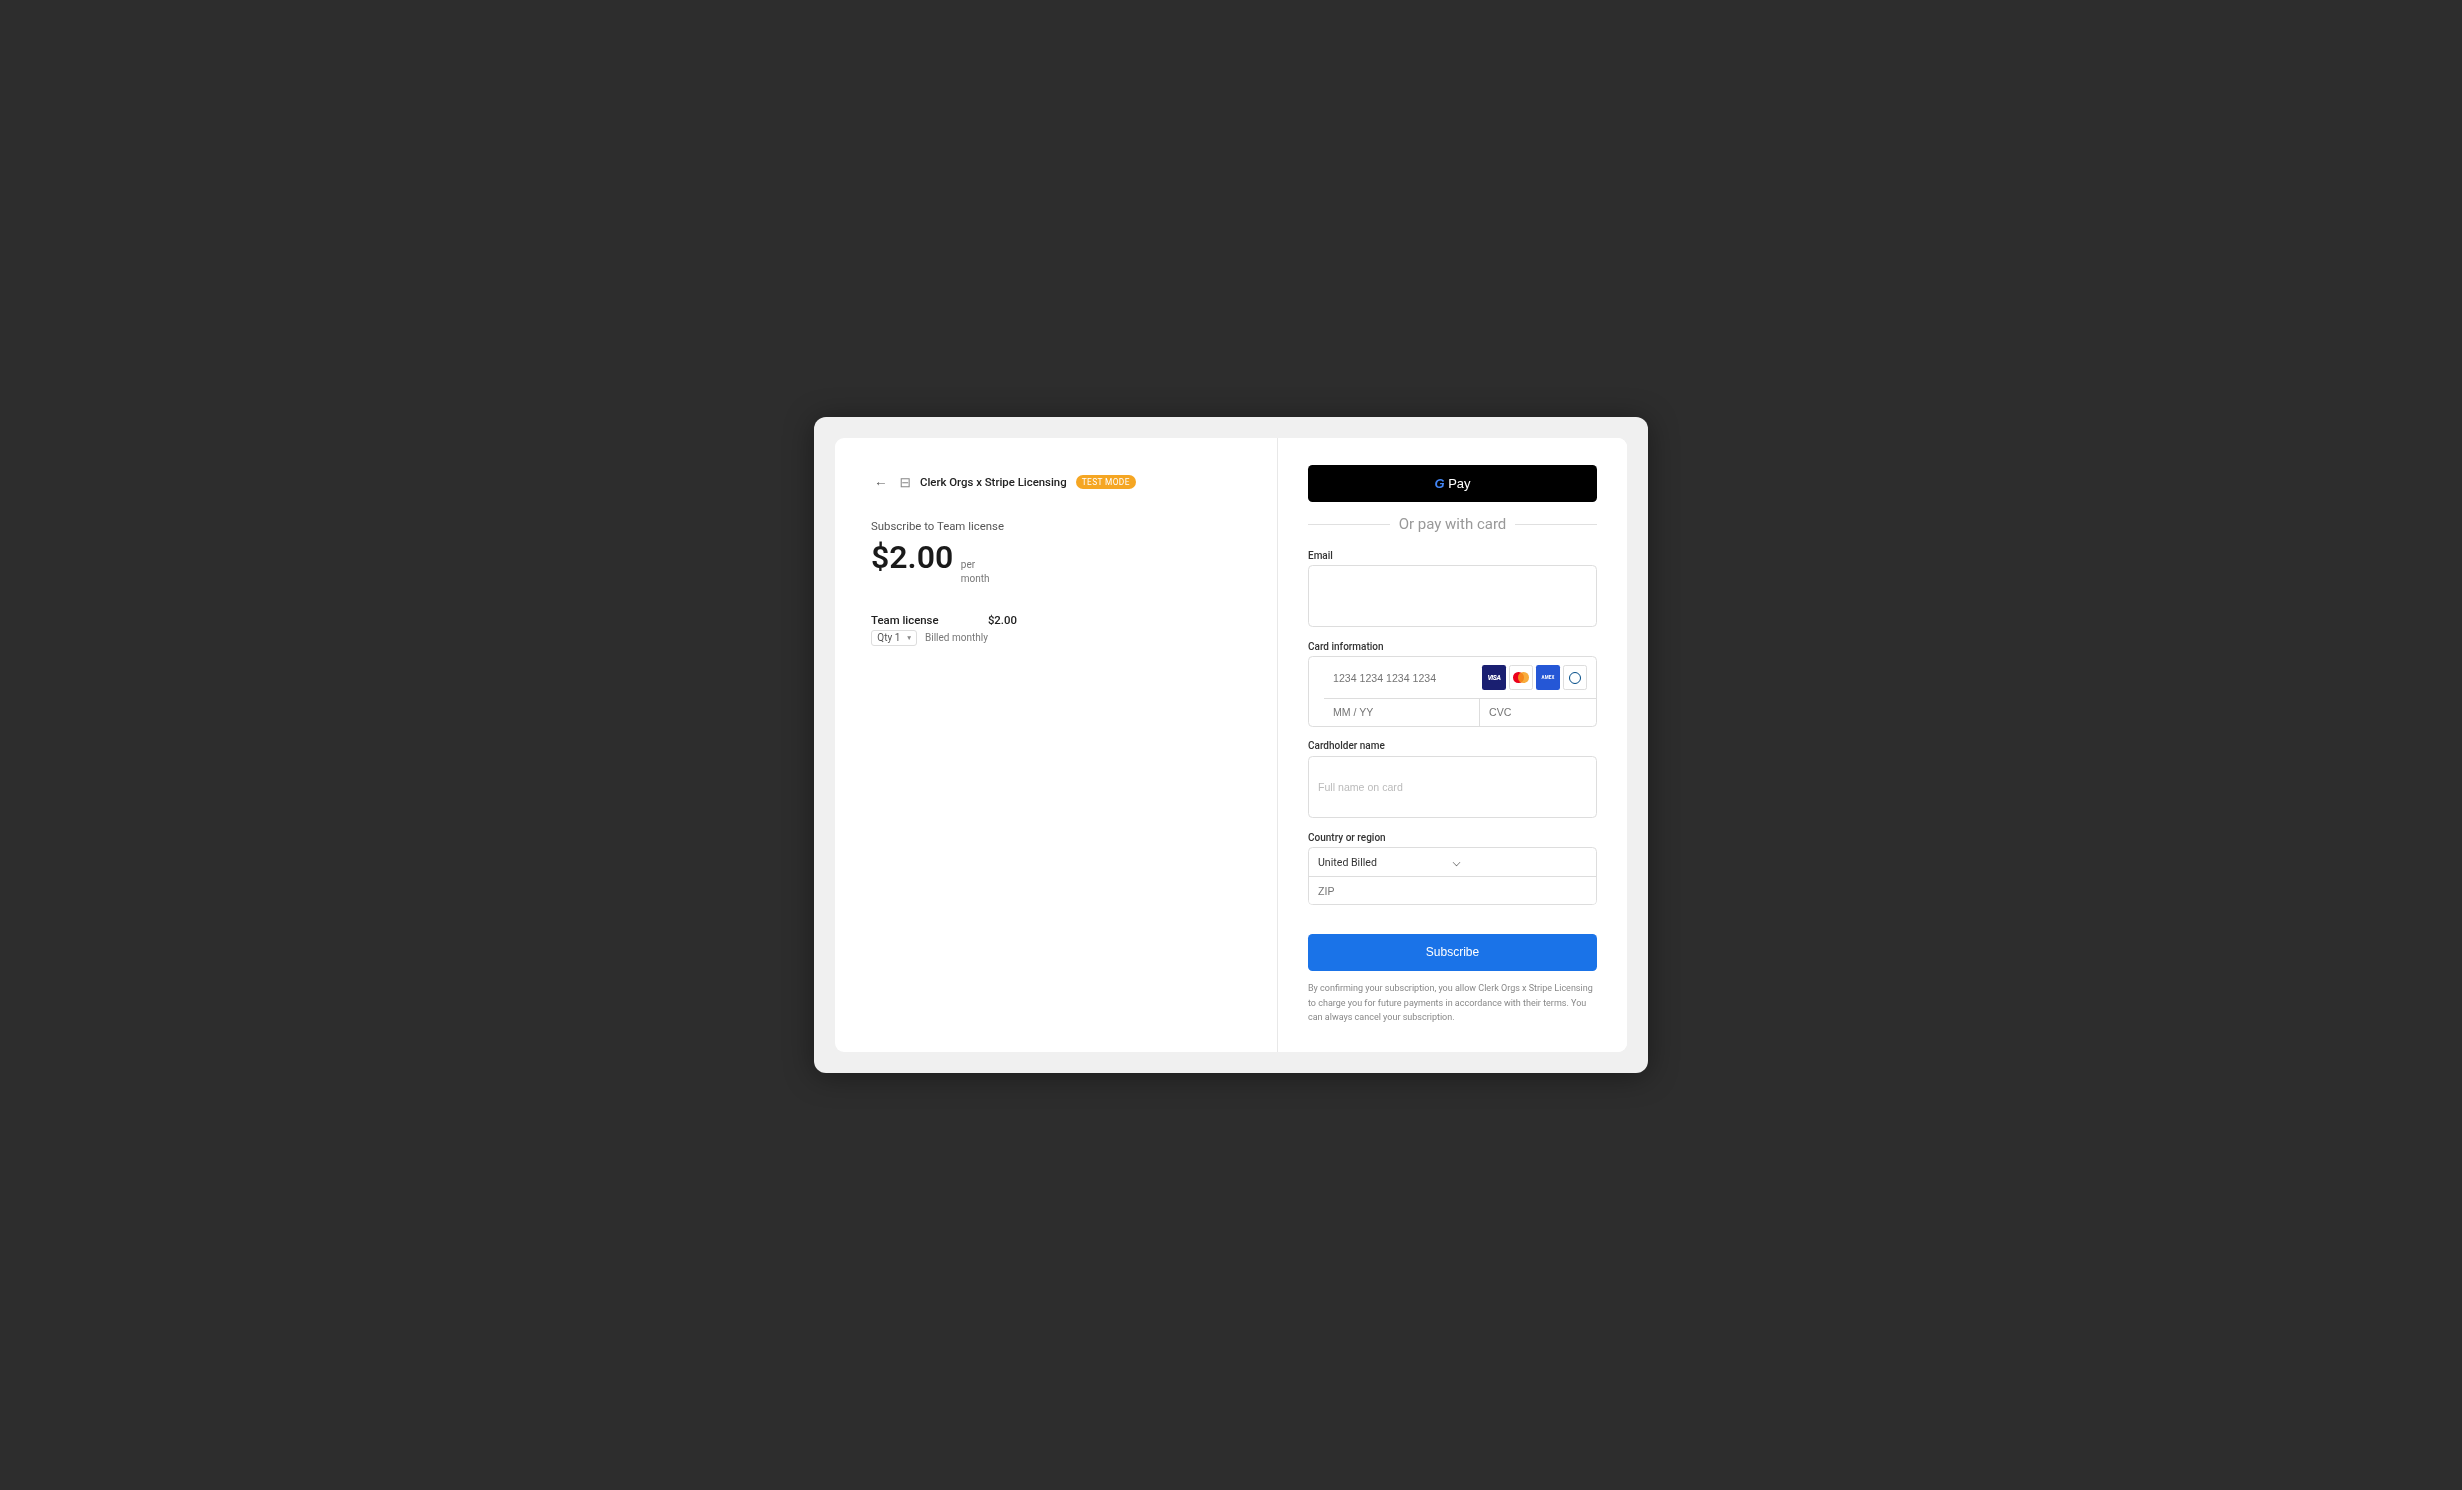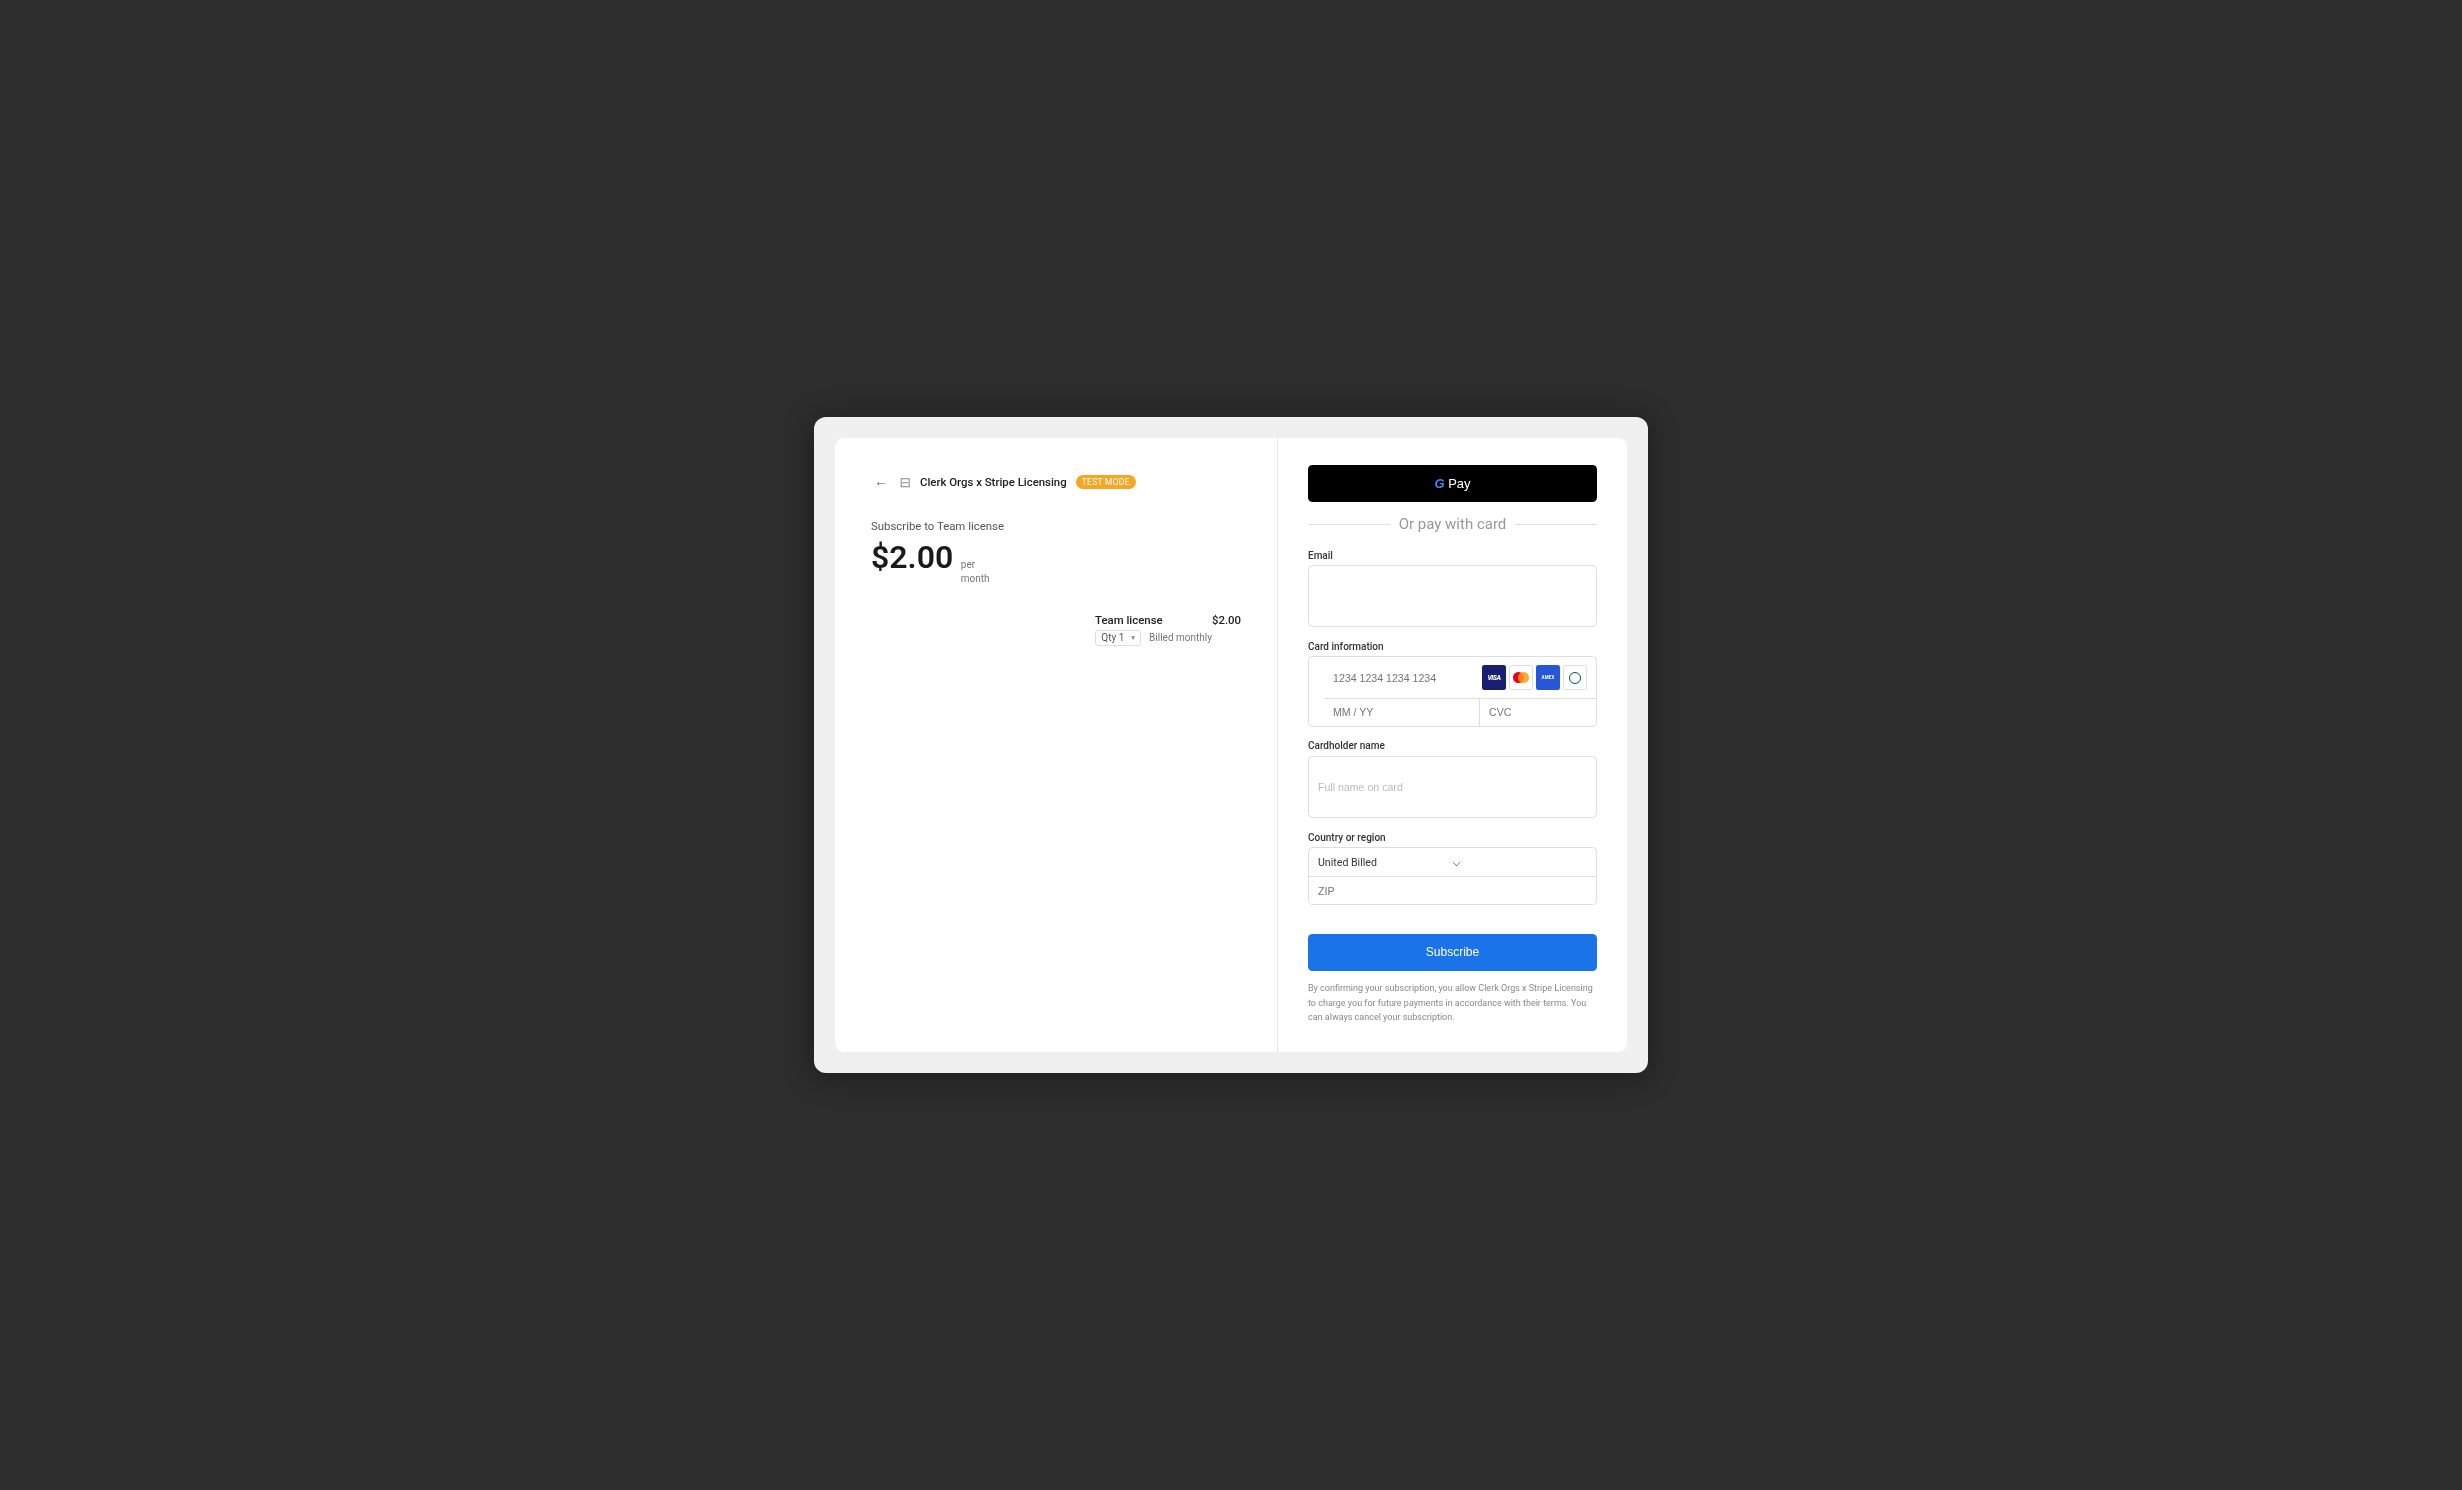--- a/index.html
+++ b/index.html
@@ -83,21 +83,21 @@
       font-weight: 600;
       color: #1a1a1a;
     }
     .price-period {
       font-size: 10px;
       color: #777;
       line-height: 1.4;
     }
     .item-row {
       display: flex;
-      justify-content: flex-end;
+      justify-content: flex-start;
       align-items: flex-start;
     }
     .item-name {
       font-size: 11.4px;
       font-weight: 500;
       color: #222;
       margin-bottom: 3px;
     }
     .item-meta {
       display: flex;

